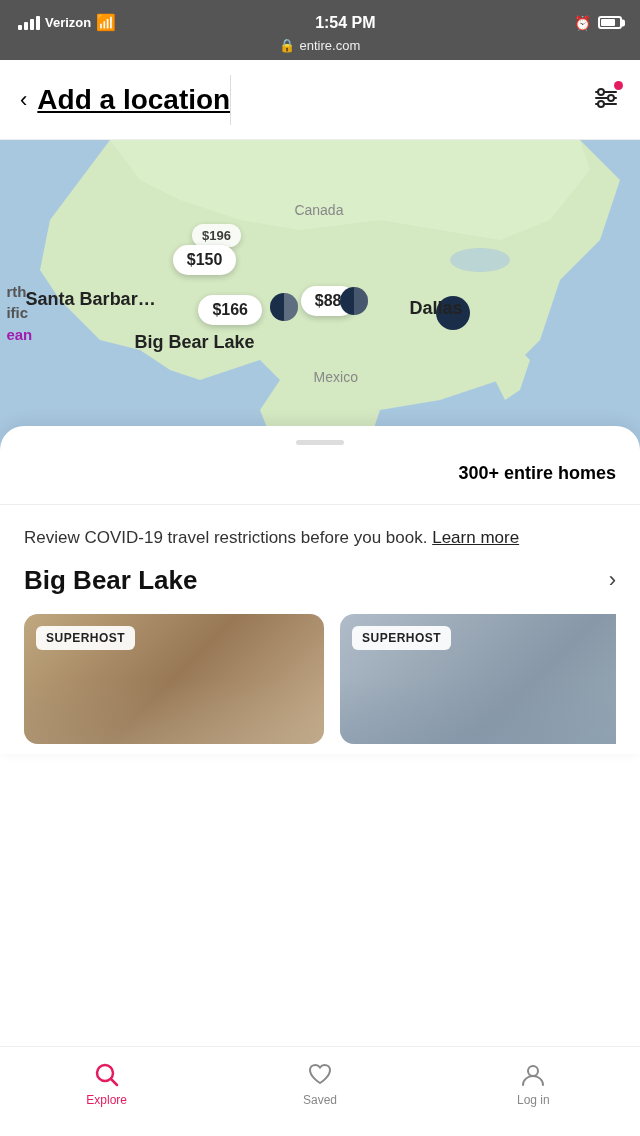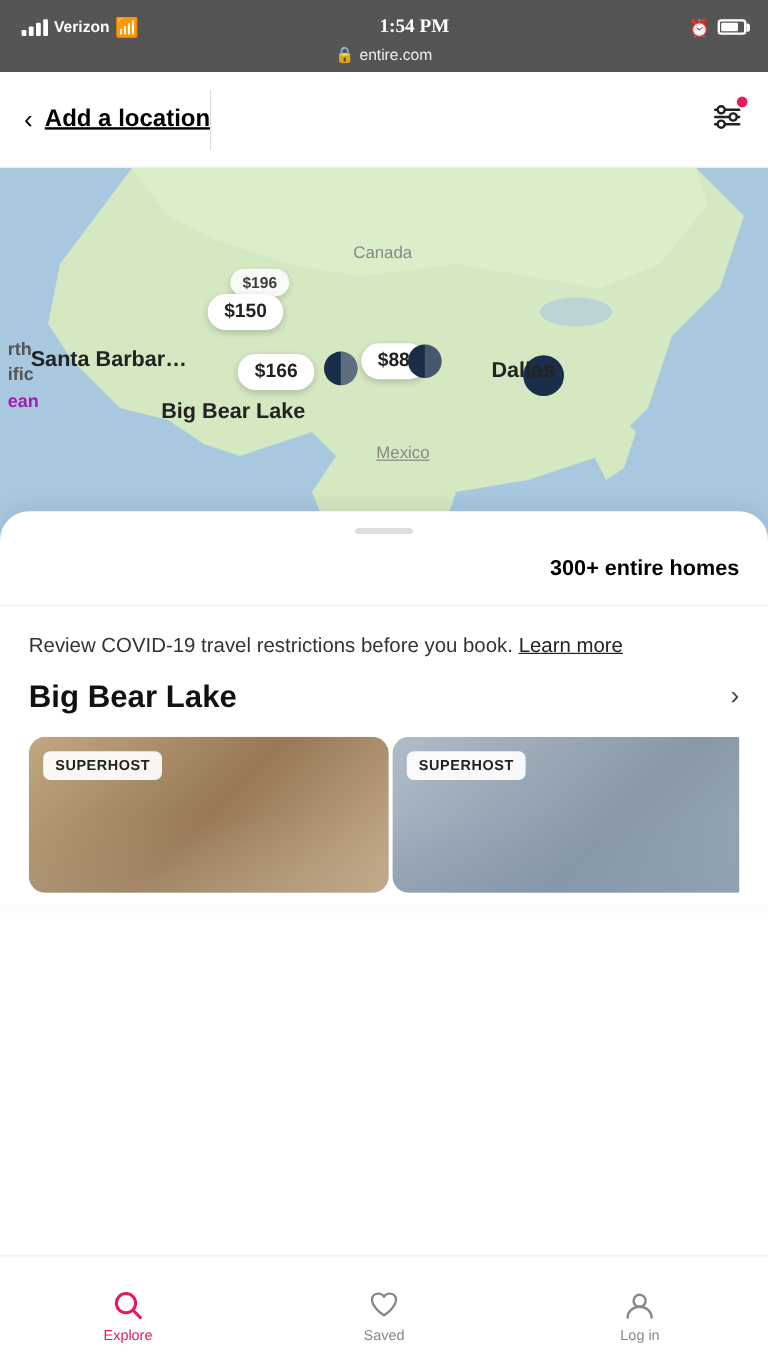--- a/index.html
+++ b/index.html
@@ -50,21 +50,21 @@
     }
     .back-btn {
       display: flex;
       align-items: center;
       gap: 8px;
       cursor: pointer;
       font-size: 18px;
     }
     .back-arrow { font-size: 22px; font-weight: 300; }
     .header-title {
-      font-size: 20px;
+      font-size: 28px;
       font-weight: 600;
       text-decoration: underline;
       margin-left: 10px;
     }
     .header-filter {
       position: absolute;
       right: 20px;
       top: 50%;
       transform: translateY(-50%);
       cursor: pointer;
@@ -163,21 +163,21 @@
       color: #111;
     }
     .see-all-btn {
       font-size: 22px;
       color: #444;
       cursor: pointer;
     }
     
     .cards-row {
       display: flex;
-      gap: 3px;
+      gap: 16px;
       overflow-x: hidden;
       padding-bottom: 10px;
     }
     .listing-card {
       width: 300px;
       min-width: 300px;
       border-radius: 14px;
       overflow: hidden;
       background: #f0ede8;
       position: relative;
@@ -211,21 +211,21 @@
     .bottom-nav {
       position: fixed;
       bottom: 0;
       left: 0;
       width: 640px;
       background: #fff;
       border-top: 1px solid #eee;
       display: flex;
       height: 90px;
       align-items: flex-start;
-      padding-top: 27px;
+      padding-top: 14px;
     }
     .nav-item {
       flex: 1;
       display: flex;
       flex-direction: column;
       align-items: center;
       gap: 4px;
       cursor: pointer;
     }
     .nav-label { font-size: 12px; color: #888; }
@@ -239,21 +239,21 @@
     <div class="status-left">
       <div class="signal-bars">
         <div class="bar" style="height:5px"></div>
         <div class="bar" style="height:8px"></div>
         <div class="bar" style="height:11px"></div>
         <div class="bar" style="height:14px"></div>
       </div>
       <span>Verizon</span>
       <span style="font-size:16px;">📶</span>
     </div>
-    <div style="font-size:16px;font-weight:700;font-family:Liberation Serif, serif;">1:54 PM</div>
+    <div style="font-size:16px;font-weight:700;">1:54 PM</div>
     <div class="status-right">
       <span style="font-size:14px;">⏰</span>
       <div class="battery-icon">
         <div class="battery-fill"></div>
       </div>
     </div>
   </div>
   <div class="status-bar-bottom">
     🔒 <span>entire.com</span>
   </div>
@@ -291,21 +291,21 @@
 
     <polygon points="510,200 530,220 520,250 505,260 495,240" fill="#d4e8c2"></polygon>
 
     <polygon points="110,0 580,0 590,30 550,80 500,100 440,90 380,80 300,90 240,80 180,60 140,40" fill="#daeeca"></polygon>
 
     <ellipse cx="480" cy="120" rx="30" ry="12" fill="#a8c8e0" opacity="0.6"></ellipse>
 
   </svg>
 
   <span class="map-text" style="top:20%;left:46%;">Canada</span>
-  <span class="map-text" style="top:74%;left:49%;text-decoration:underline;">Mexico</span>
+  <span class="map-text" style="top:74%;left:49%;">Mexico</span>
   <span class="map-text" style="top:46%;left:1%;font-weight:700;font-size:15px;color:#555;">rth</span>
   <span class="map-text" style="top:53%;left:1%;font-weight:700;font-size:15px;color:#555;">ific</span>
   <span class="map-text" style="top:60%;left:1%;font-weight:700;font-size:15px;color:#a21caf;">ean</span>
 
   <div class="price-bubble stacked" style="top:27%;left:30%;opacity:0.85;">
     <span>$196</span>
   </div>
 
   <div class="price-bubble" style="top:34%;left:27%;">
     <span>$150</span>

